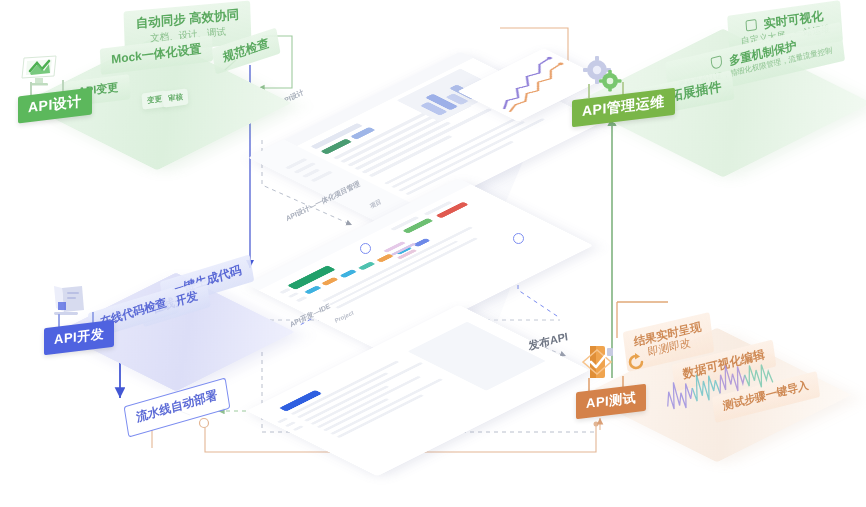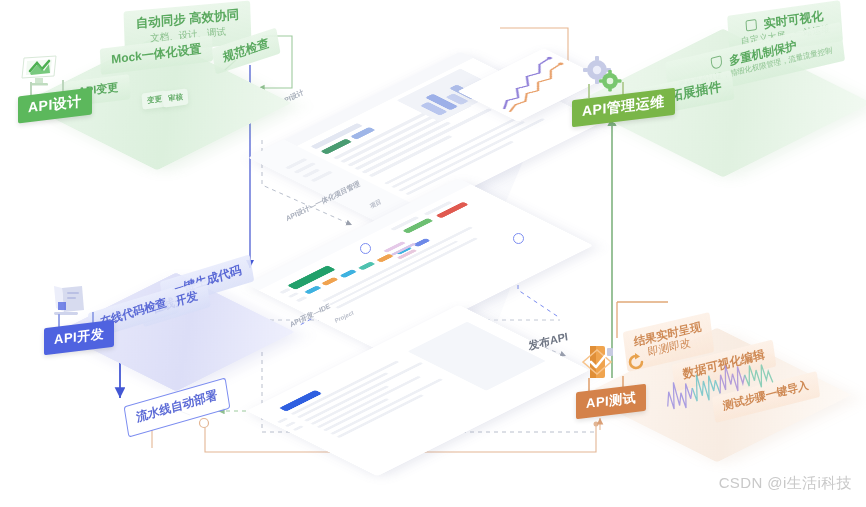--- a/index.html
+++ b/index.html
@@ -498,17 +498,14 @@
     <div class="badge badge-orange" style="left:576px;top:388px;font-size:13px;">
       <span>API测试</span>
     </div>
 
     <div style="position:absolute;left:528px;top:334px;font-size:11px;font-weight:bold;color:#6f7684;
                 transform:rotate(-14deg) skewX(-6deg);white-space:nowrap;">
       <span>发布API</span>
     </div>
   </div>
 
-  <div id="watermark">
-    <span>CSDN @i生活i科技</span>
-  </div>
 
 </div>
 
 </body></html>

